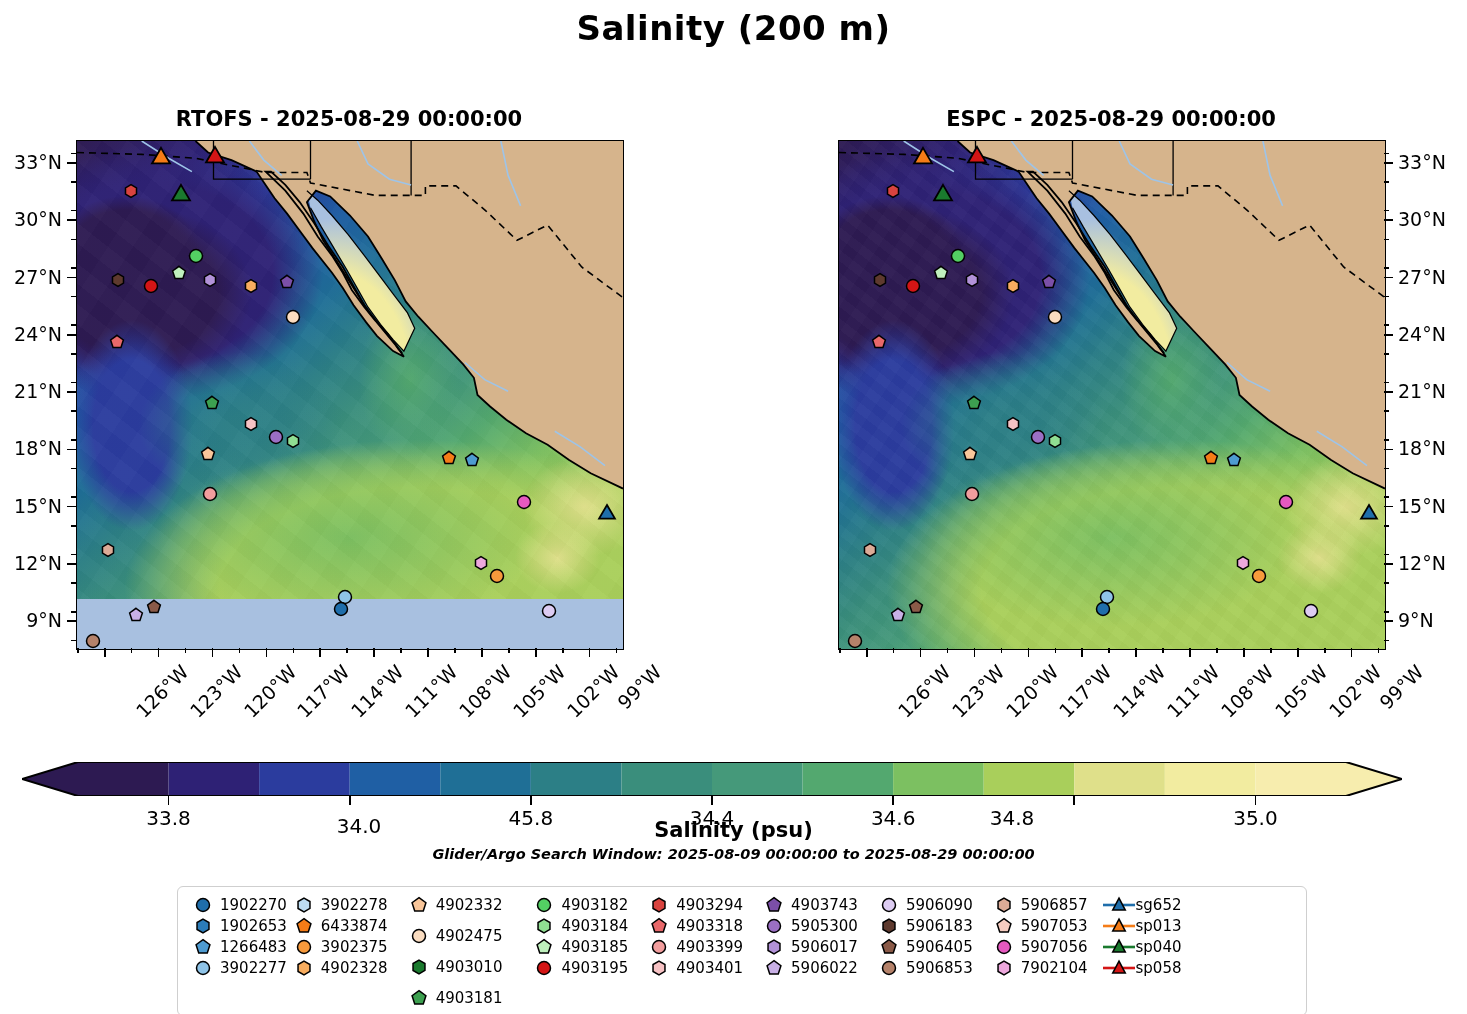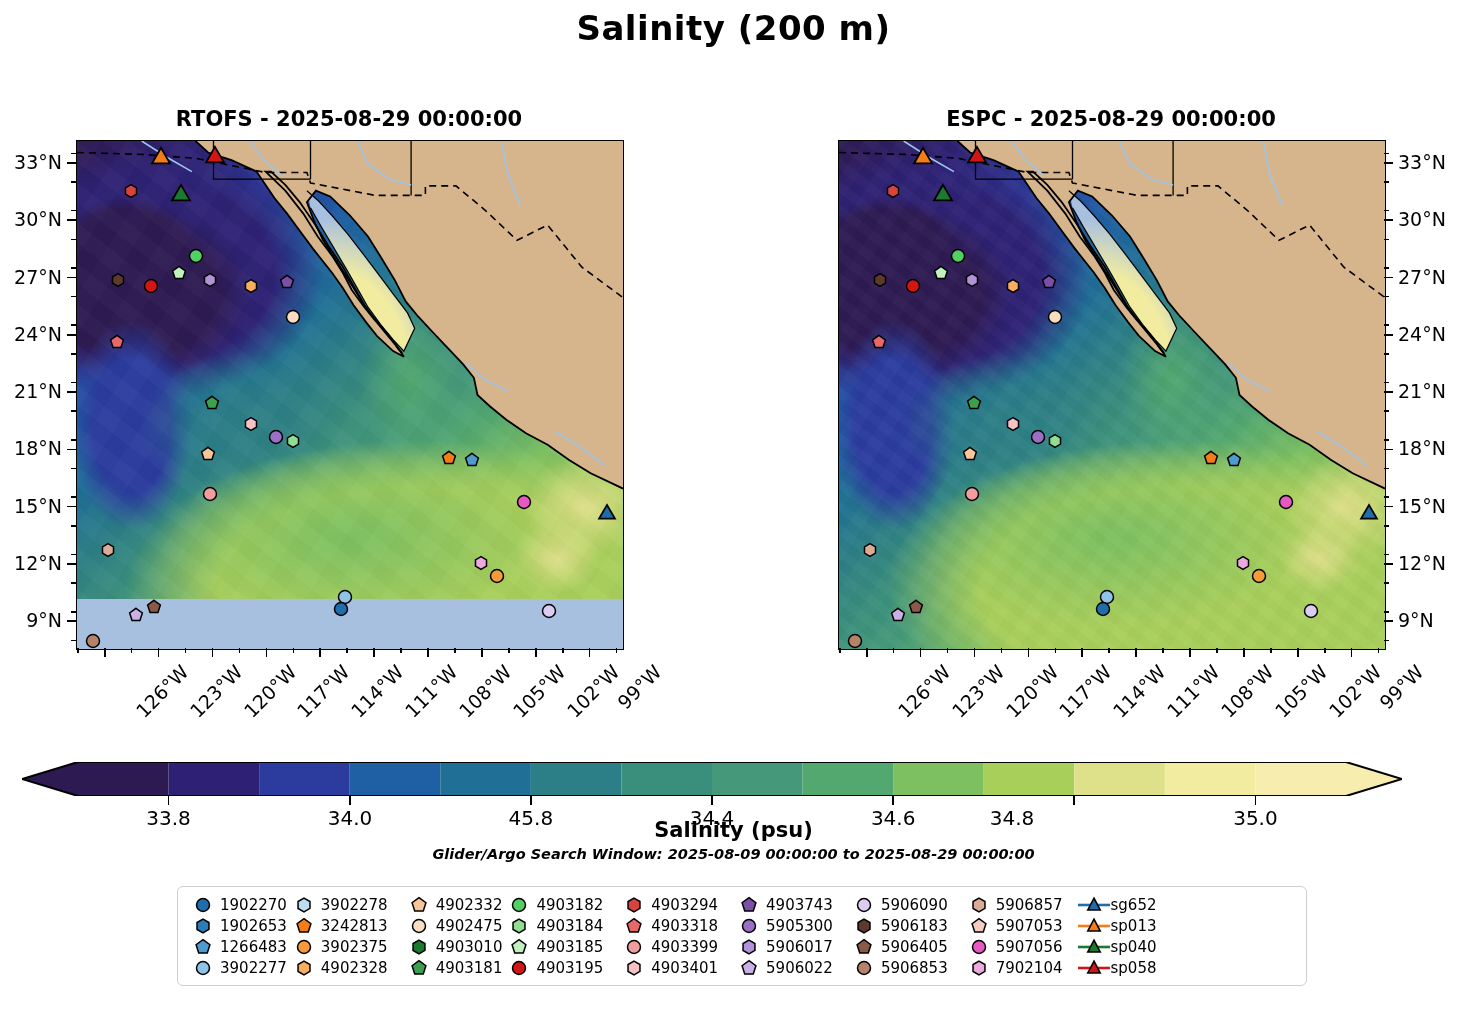--- a/index.html
+++ b/index.html
@@ -675,21 +675,21 @@
       <rect x="1052.2857142857142" y="0" width="90.57142857142867" height="34" fill="#dfe08a"></rect>
       <rect x="1142.857142857143" y="0" width="90.57142857142844" height="34" fill="#f2eca0"></rect>
       <rect x="1233.4285714285713" y="0" width="90.57142857142867" height="34" fill="#f7edae"></rect>
       <polygon points="56,0 56,34 0,17" fill="#2d1a52"></polygon>
       <polygon points="1324,0 1324,34 1380,17" fill="#f7edae"></polygon>
       <polygon points="0,17 56,0 1324,0 1380,17 1324,34 56,34" fill="none" stroke="#000" stroke-width="2"></polygon>
     </svg>
     <div class="cb-tick" style="left: 145.771px;"></div>
     <div class="cb-lab" style="left: 146.571px;">33.8</div>
     <div class="cb-tick" style="left: 326.914px;"></div>
-    <div class="cb-lab" style="left: 328px;">34.0</div>
+    <div class="cb-lab" style="left: 337px; margin-top: 8px;">34.0</div>
     <div class="cb-tick" style="left: 508.057px;"></div>
     <div class="cb-lab" style="left: 508.857px;">45.8</div>
     <div class="cb-tick" style="left: 689.2px;"></div>
     <div class="cb-lab" style="left: 690px;">34.4</div>
     <div class="cb-tick" style="left: 870.343px;"></div>
     <div class="cb-lab" style="left: 871.143px;">34.6</div>
     <div class="cb-tick" style="left: 1051.49px;"></div>
     <div class="cb-lab" style="left: 990px;">34.8</div>
     <div class="cb-tick" style="left: 1232.63px;"></div>
     <div class="cb-lab" style="left: 1233.43px;">35.0</div>
@@ -741,40 +741,40 @@
             </svg>
           </div>
           <span class="leg-txt">3902278</span>
         </div>
         <div class="leg-item">
           <div class="leg-sym">
             <svg width="17.4" height="17.4" viewBox="0 0 17.4 17.4">
               <polygon points="0.00,-7.28 6.92,-2.25 4.28,5.89 -4.28,5.89 -6.92,-2.25" fill="#f57c17" stroke="#000" stroke-width="1.5" transform="translate(8.7,8.7)"></polygon>
             </svg>
           </div>
-          <span class="leg-txt">3242813</span>
+          <span class="leg-txt">6433874</span>
         </div>
         <div class="leg-item">
           <div class="leg-sym">
             <svg width="17.4" height="17.4" viewBox="0 0 17.4 17.4">
               <circle cx="8.7" cy="8.7" r="6.5" fill="#f79a3c" stroke="#000" stroke-width="1.5"></circle>
             </svg>
           </div>
           <span class="leg-txt">3902375</span>
         </div>
         <div class="leg-item">
           <div class="leg-sym">
             <svg width="17.4" height="17.4" viewBox="0 0 17.4 17.4">
               <polygon points="0.00,-6.89 5.97,-3.45 5.97,3.44 0.00,6.89 -5.97,3.45 -5.97,-3.45" fill="#f8ad5f" stroke="#000" stroke-width="1.5" transform="translate(8.7,8.7)"></polygon>
             </svg>
           </div>
           <span class="leg-txt">4902328</span>
         </div>
       </div>
-      <div class="leg-col" style="margin-right: 0;">
+      <div class="leg-col" style="margin-right: 25px; gap: 10px;">
         <div class="leg-item">
           <div class="leg-sym">
             <svg width="17.4" height="17.4" viewBox="0 0 17.4 17.4">
               <polygon points="0.00,-7.28 6.92,-2.25 4.28,5.89 -4.28,5.89 -6.92,-2.25" fill="#f9c69a" stroke="#000" stroke-width="1.5" transform="translate(8.7,8.7)"></polygon>
             </svg>
           </div>
           <span class="leg-txt">4902332</span>
         </div>
         <div class="leg-item">
           <div class="leg-sym">

